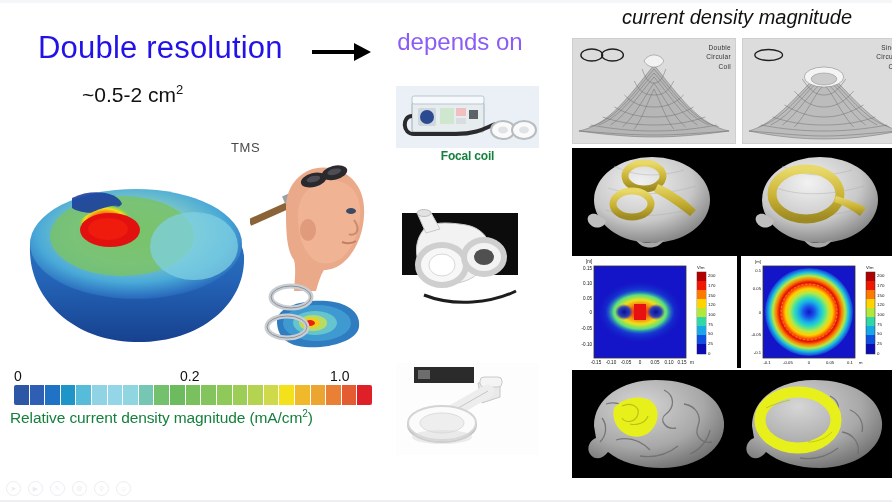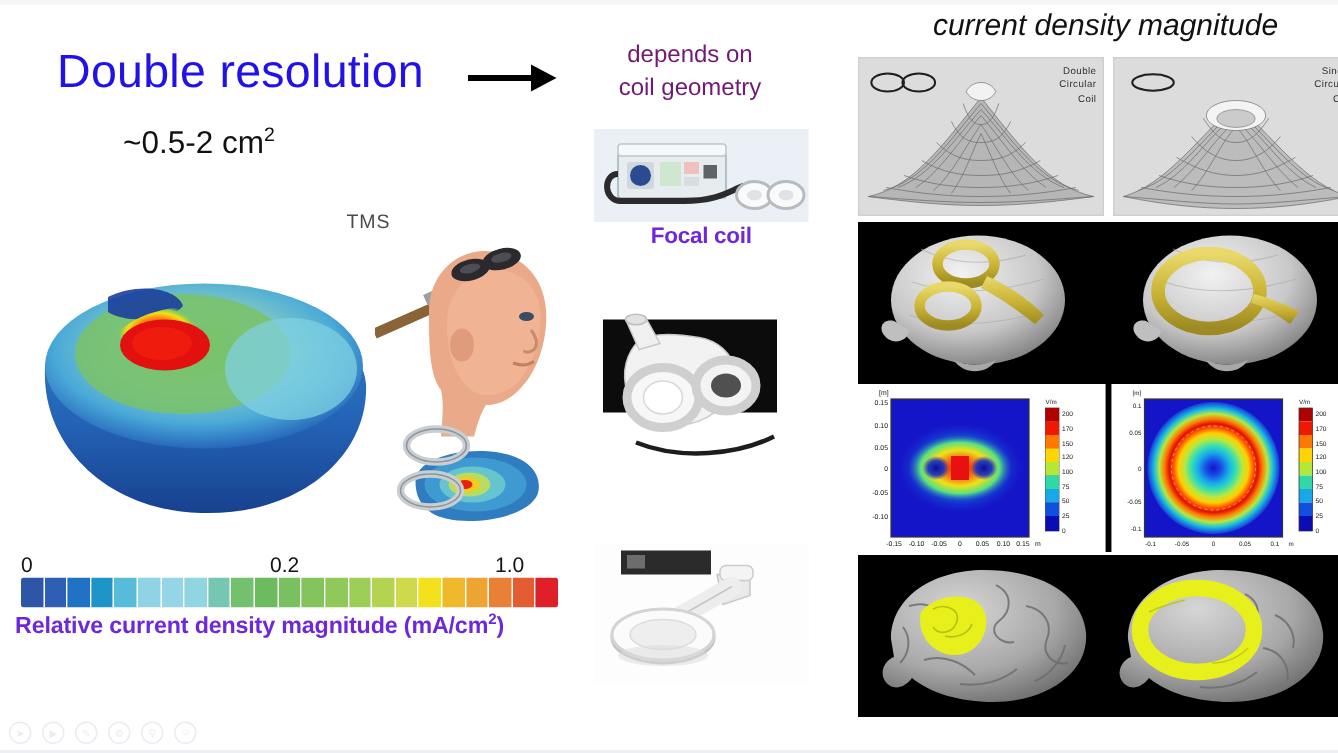--- a/index.html
+++ b/index.html
@@ -7,21 +7,21 @@
   .slide{position:relative;width:892px;height:502px;background:#ffffff;}
 
   
   .title-main{
     position:absolute;left:38px;top:30px;
     font-size:31px;color:#2212e8;letter-spacing:.2px;white-space:nowrap;
   }
   .arrow-wrap{position:absolute;left:310px;top:40px;width:62px;height:24px;}
   .subtitle{
     position:absolute;left:380px;top:26px;width:160px;
-    font-size:16px;color:#701a75;line-height:1.35;text-align:center;
+    font-size:24px;color:#8b5cf6;line-height:1.35;text-align:center;
   }
   .area-note{
     position:absolute;left:82px;top:82px;font-size:21px;color:#111;white-space:nowrap;
   }
   .area-note sup{font-size:.62em;vertical-align:super;}
 
   .tms-label{
     position:absolute;left:231px;top:140px;font-size:13px;color:#4a4a4a;letter-spacing:.6px;
   }
 
@@ -34,32 +34,32 @@
   .tms-coilpair{position:absolute;left:255px;top:275px;width:110px;height:80px;}
 
   
   .cbar-block{position:absolute;left:10px;top:368px;width:372px;}
   .cbar-ticks{position:relative;height:17px;font-size:14px;color:#111;}
   .cbar-ticks span{position:absolute;top:0;}
   .cbar{display:flex;height:20px;width:358px;margin-left:4px;border-radius:2px;overflow:hidden;}
   .cbar i{flex:1 1 auto;display:block;height:100%;border-right:1px solid #ffffff;}
   .cbar i:last-child{border-right:none;}
   .cbar-caption{
-    margin-top:3px;font-size:15.5px;font-weight:bold;color:#6d28d9;letter-spacing:-.1px;white-space:nowrap;
+    margin-top:3px;font-size:15.5px;font-weight:normal;color:#15803d;letter-spacing:-.1px;white-space:nowrap;
   }
   .cbar-caption sup{font-size:.65em;vertical-align:super;}
 
   
   .coil-card{position:absolute;left:396px;width:143px;text-align:center;}
   .coil-photo{
     width:143px;background:#f2f5f8;overflow:hidden;position:relative;
     display:block;
   }
   .coil-name{
-    font-size:15px;font-weight:bold;color:#6d28d9;margin-top:1px;letter-spacing:-.2px;
+    font-size:12px;font-weight:bold;color:#15803d;margin-top:1px;letter-spacing:-.2px;
   }
   #coil-focal{top:86px;}
   #coil-focal .coil-photo{height:62px;background:#eef3f7;}
   #coil-cone{top:191px;}
   #coil-cone .coil-photo{height:125px;background:#ffffff;}
   #coil-circ{top:363px;}
   #coil-circ .coil-photo{height:92px;background:#fbfbfb;}
 
   
   .right-panel{position:absolute;left:566px;top:0;width:342px;height:382px;}
@@ -103,21 +103,20 @@
 
   <div class="arrow-wrap">
     <svg width="62" height="24" viewBox="0 0 62 24">
       <line x1="2" y1="12" x2="46" y2="12" stroke="#000" stroke-width="4"></line>
       <polygon points="44,3 61,12 44,21" fill="#000"></polygon>
     </svg>
   </div>
 
   <div class="subtitle">
     <div>depends on</div>
-    <div>coil geometry</div>
   </div>
 
   <div class="area-note">
     <span>~0.5-2 cm</span><sup>2</sup>
   </div>
 
   <div class="tms-label">TMS</div>
 
   <div class="headmap">
     <svg width="230" height="185" viewBox="0 0 230 185">

